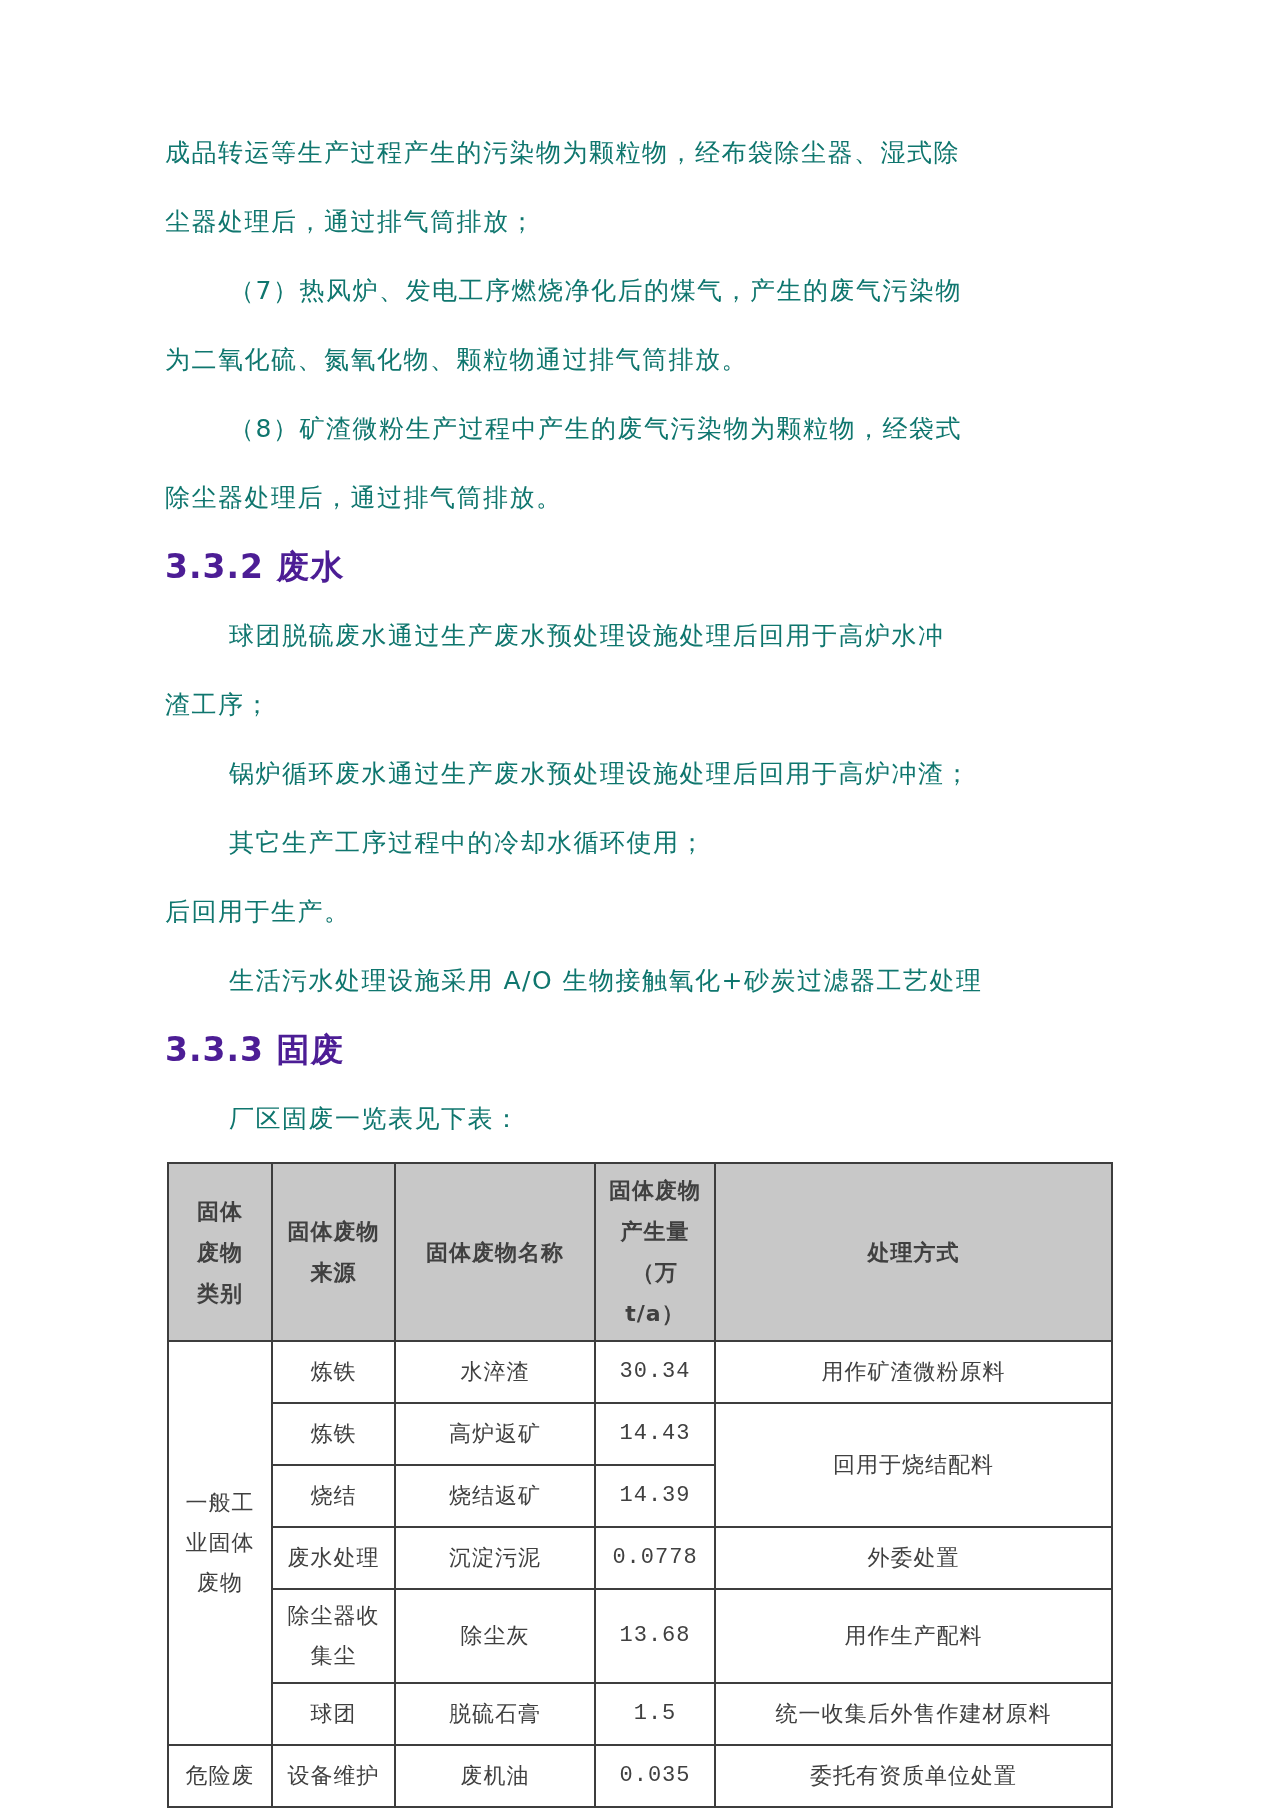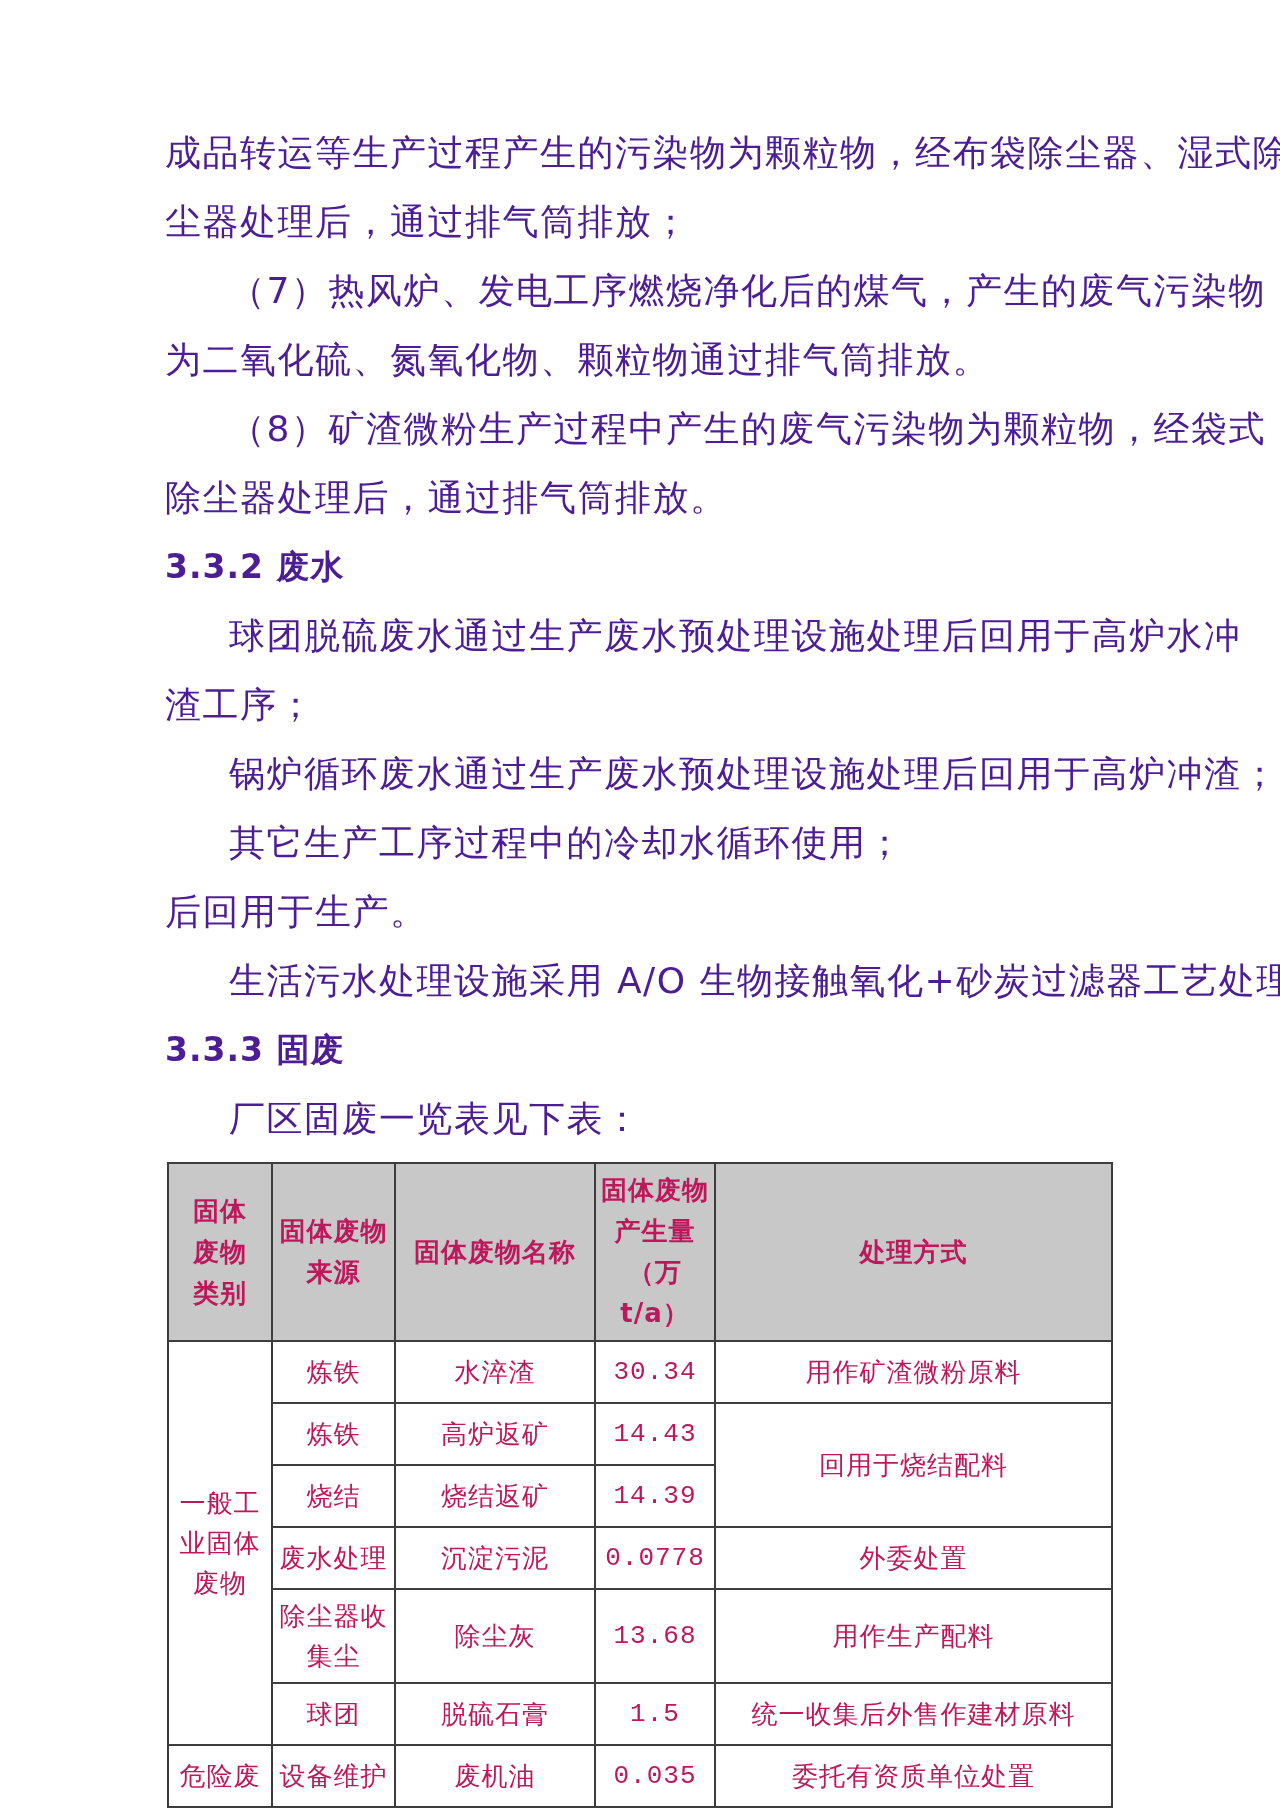--- a/index.html
+++ b/index.html
@@ -11,42 +11,42 @@
     position:relative;
     overflow:hidden;
   }
   .page{
     position:absolute;
     left:165px;
     top:118px;
     width:958px;
   }
   .line{
-    font-size:36px;
+    font-size:25px;
     line-height:69px;
     height:69px;
     letter-spacing:1.5px;
     white-space:nowrap;
-    color:#4c1d95;
+    color:#0f766e;
   }
   .indent{padding-left:64px;}
   .heading{
     font-weight:bold;
     font-size:33px;
     letter-spacing:1px;
     color:#4c1d95;
   }
   table.solidwaste{
     border-collapse:collapse;
     table-layout:fixed;
     width:944px;
     margin-left:2px;
     margin-top:9px;
-    font-size:26px;
-    color:#be185d;
+    font-size:22px;
+    color:#404040;
   }
   table.solidwaste th, table.solidwaste td{
     border:2px solid #3d3d3d;
     text-align:center;
     vertical-align:middle;
     white-space:pre-line;
     line-height:40px;
     padding:6px 4px;
     letter-spacing:1px;
   }

